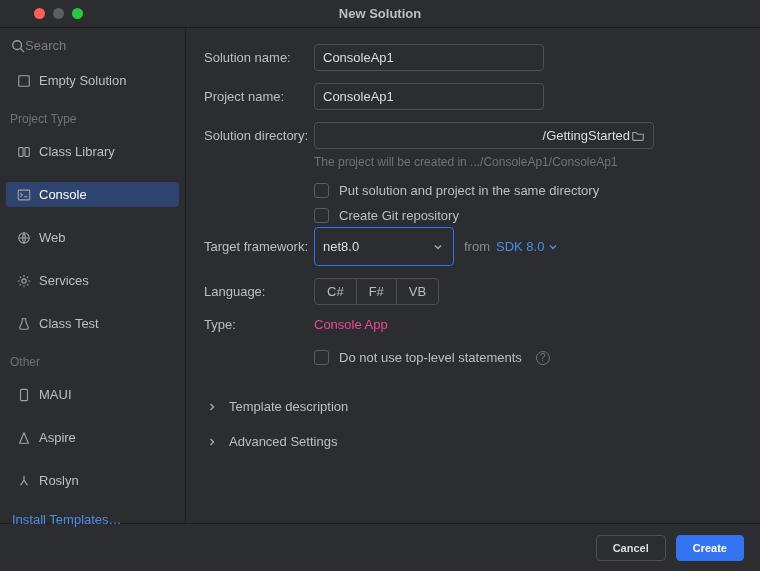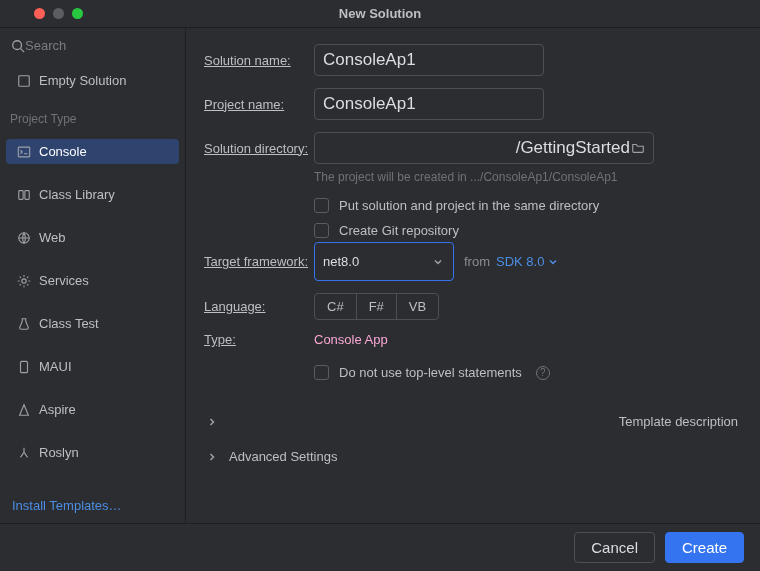--- a/index.html
+++ b/index.html
@@ -108,30 +108,29 @@
     overflow: auto;
   }
   .form-row {
     display: flex;
     align-items: center;
     margin-bottom: 12px;
   }
   .form-label {
     width: 110px;
     color: #bdbfc4;
-    text-decoration: underline;
   }
   .text-input {
     background: #2b2d30;
     border: 1px solid #4c4f54;
     border-radius: 4px;
     padding: 5px 8px;
     color: #dcdde0;
     width: 230px;
-    font-size: 17px;
+    font-size: 13px;
     outline: none;
   }
   .dir-input {
     width: 340px;
     display: flex;
     align-items: center;
     justify-content: flex-end;
   }
   .hint {
     color: #6f7277;
@@ -187,21 +186,21 @@
     overflow: hidden;
   }
   .seg-btn {
     padding: 5px 12px;
     color: #bdbfc4;
     cursor: pointer;
     border-right: 1px solid #4c4f54;
   }
   .seg-btn:last-child { border-right: none; }
   .static-value {
-    color: #f9a8d4;
+    color: #ec4899;
   }
   .expander {
     display: flex;
     align-items: center;
     gap: 10px;
     margin-top: 26px;
     cursor: pointer;
     color: #bdbfc4;
   }
   .footer {
@@ -209,22 +208,23 @@
     border-top: 1px solid #1e1f22;
     display: flex;
     align-items: center;
     justify-content: flex-end;
     gap: 10px;
     padding-right: 16px;
   }
   .btn {
     padding: 6px 16px;
     border-radius: 4px;
-    font-size: 15px;
-    cursor: pointer;
+    font-size: 11px;
+    cursor: pointer;
+    font-weight: bold;
   }
   .btn-secondary {
     background: #2b2d30;
     border: 1px solid #4c4f54;
     color: #dcdde0;
   }
   .btn-primary {
     background: #3574f0;
     border: 1px solid #3574f0;
     color: #ffffff;
@@ -271,41 +271,41 @@
       <span class="icon">
         <svg width="14" height="14" viewBox="0 0 16 16" fill="none" stroke="currentColor" stroke-width="1.3">
             <rect x="2" y="2" width="12" height="12" rx="1"></rect>
           </svg>
       </span>
       <span>Empty Solution</span>
     </div>
 
     <div class="side-group-label">Project Type</div>
 
+    <div class="side-item">
+      <span class="icon">
+        <svg width="14" height="14" viewBox="0 0 16 16" fill="none" stroke="currentColor" stroke-width="1.3">
+            <rect x="2" y="3" width="5" height="10" rx="1"></rect>
+            <rect x="9" y="3" width="5" height="10" rx="1"></rect>
+          </svg>
+      </span>
+      <span>Class Library</span>
+    </div>
     <div class="side-item selected">
       <span class="icon">
         <svg width="14" height="14" viewBox="0 0 16 16" fill="none" stroke="currentColor" stroke-width="1.3">
             <rect x="1.5" y="2.5" width="13" height="11" rx="1"></rect>
             <path d="M4 6l2 2-2 2M8 10h4"></path>
           </svg>
       </span>
       <span>Console</span>
     </div>
     <div class="side-item">
       <span class="icon">
         <svg width="14" height="14" viewBox="0 0 16 16" fill="none" stroke="currentColor" stroke-width="1.3">
-            <rect x="2" y="3" width="5" height="10" rx="1"></rect>
-            <rect x="9" y="3" width="5" height="10" rx="1"></rect>
-          </svg>
-      </span>
-      <span>Class Library</span>
-    </div>
-    <div class="side-item">
-      <span class="icon">
-        <svg width="14" height="14" viewBox="0 0 16 16" fill="none" stroke="currentColor" stroke-width="1.3">
             <circle cx="8" cy="8" r="6"></circle>
             <path d="M2 8h12M8 2c2 3 2 9 0 12M8 2c-2 3-2 9 0 12"></path>
           </svg>
       </span>
       <span>Web</span>
     </div>
     <div class="side-item">
       <span class="icon">
         <svg width="14" height="14" viewBox="0 0 16 16" fill="none" stroke="currentColor" stroke-width="1.3">
             <circle cx="8" cy="8" r="2.5"></circle>
@@ -316,20 +316,21 @@
     </div>
     <div class="side-item">
       <span class="icon">
         <svg width="14" height="14" viewBox="0 0 16 16" fill="none" stroke="currentColor" stroke-width="1.3">
             <path d="M6 2h4v3l3 7a2 2 0 0 1-2 2H5a2 2 0 0 1-2-2l3-7V2z"></path>
           </svg>
       </span>
       <span>Class Test</span>
     </div>
 
+    <div class="side-group-label">Other</div>
 
     <div class="side-item">
       <span class="icon">
         <svg width="14" height="14" viewBox="0 0 16 16" fill="none" stroke="currentColor" stroke-width="1.3">
             <rect x="4" y="1.5" width="8" height="13" rx="1.5"></rect>
           </svg>
       </span>
       <span>MAUI</span>
     </div>
     <div class="side-item">
@@ -421,21 +422,21 @@
       <div class="form-label">Type:</div>
       <div class="static-value">Console App</div>
     </div>
 
     <div class="check-row">
       <div class="checkbox"></div>
       <span>Do not use top-level statements</span>
       <span class="help-icon">?</span>
     </div>
 
-    <div class="expander" style="margin-top:34px;justify-content:space-between;">
+    <div class="expander" style="margin-top:34px;">
       <span class="icon">
         <svg width="10" height="10" viewBox="0 0 10 10" fill="none" stroke="currentColor" stroke-width="1.5">
             <path d="M3.5 2l3 3-3 3"></path>
           </svg>
       </span>
       <span>Template description</span>
     </div>
 
     <div class="expander" style="margin-top:20px;">
       <span class="icon">

